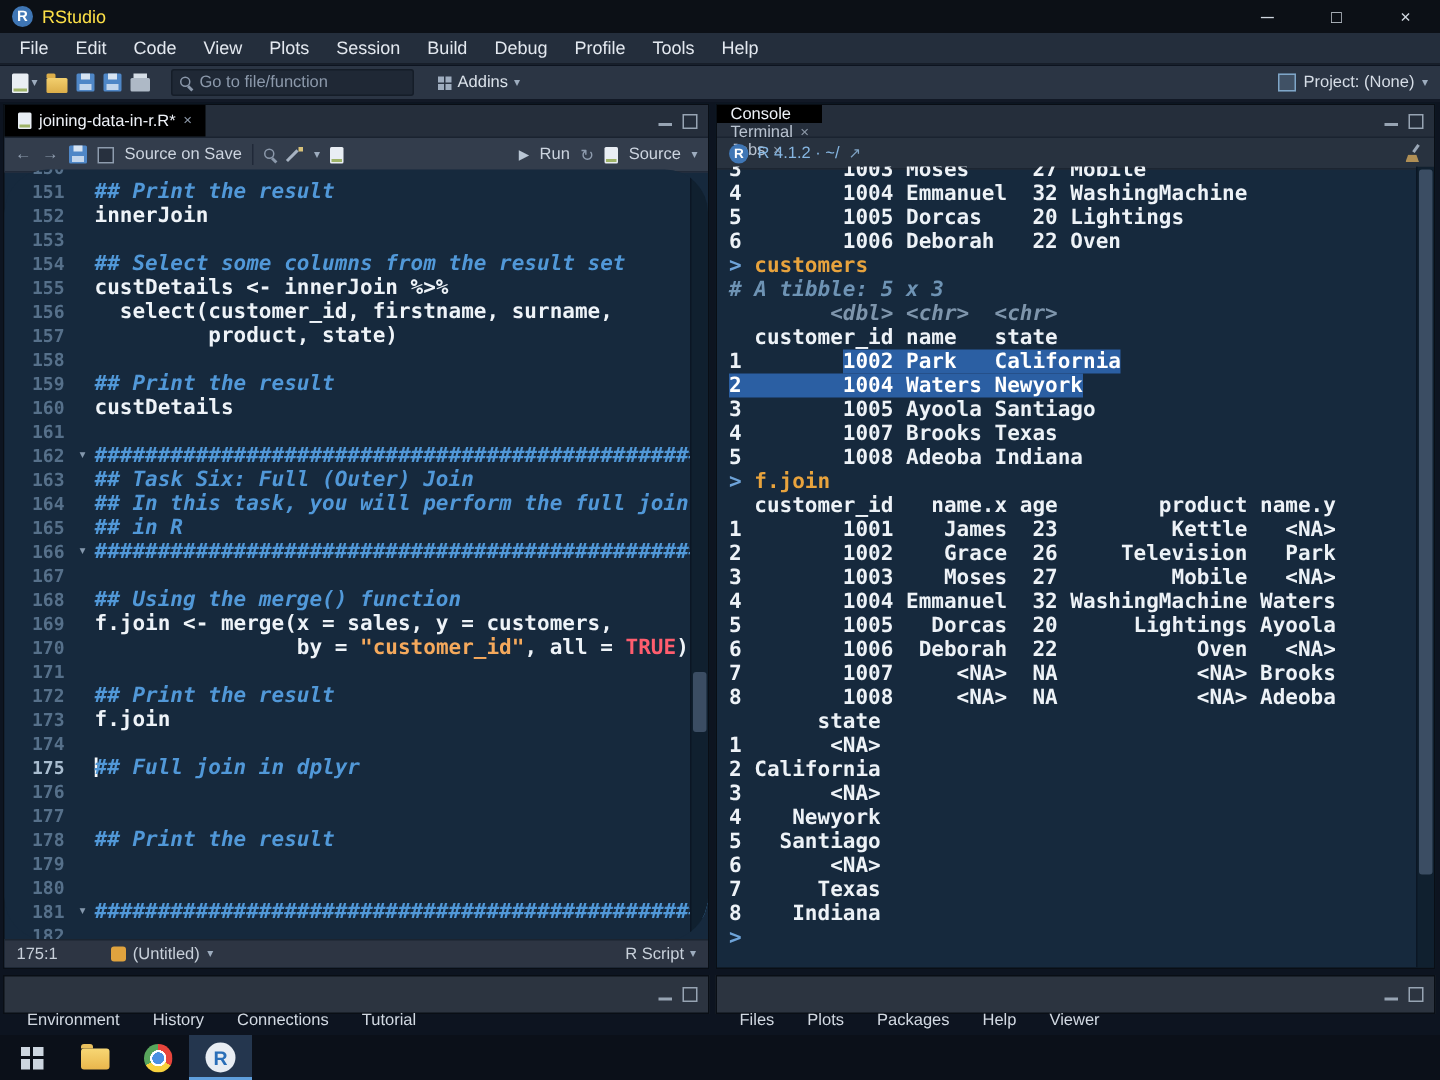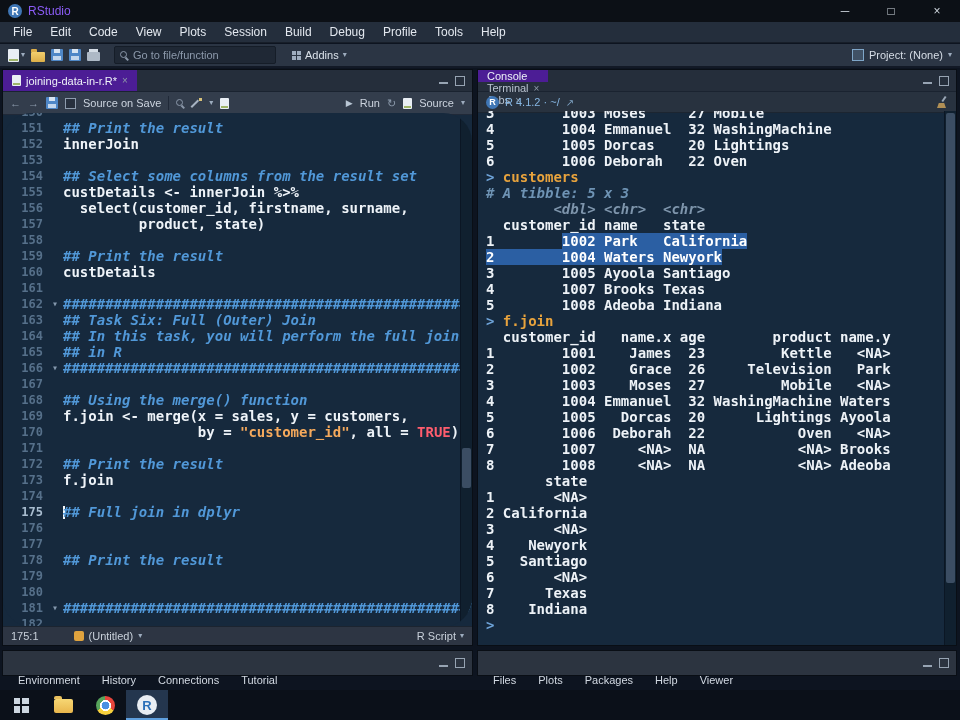--- a/index.html
+++ b/index.html
@@ -3,21 +3,21 @@
 <meta charset="utf-8">
 <style>
   html,body{margin:0;padding:0;background:#000;}
   .screen{position:relative;width:960px;height:720px;overflow:hidden;background:#0d1420;
           font-family:"Liberation Sans",sans-serif;-webkit-font-smoothing:antialiased;}
 
   
   .titlebar{position:absolute;left:0;top:0;right:0;height:22px;background:#0c1016;display:flex;align-items:center;padding-left:8px;box-sizing:border-box;}
   .rlogo{width:14px;height:14px;border-radius:50%;background:#3f76b5;color:#fff;font-size:10px;font-weight:bold;
          display:flex;align-items:center;justify-content:center;flex:0 0 auto;}
-  .titlebar .title{color:#8b5cf6;font-size:12px;margin-left:6px;}
+  .titlebar .title{color:#fde047;font-size:12px;margin-left:6px;}
   .win-controls{margin-left:auto;display:flex;height:100%;}
   .win-btn{width:46px;height:100%;display:flex;align-items:center;justify-content:center;color:#cfd6de;font-size:12px;}
 
   
   .menubar{position:absolute;left:0;top:22px;right:0;height:21px;background:#242e3c;border-bottom:1px solid #171e29;
            display:flex;align-items:center;padding-left:4px;box-sizing:border-box;}
   .menu-item{padding:0 9px;font-size:12px;color:#e3e8ef;line-height:21px;}
 
   
   .toolbar{position:absolute;left:0;top:44px;right:0;height:24px;background:#2b3544;border-bottom:2px solid #121926;
@@ -43,21 +43,21 @@
   .grid-ic{width:9px;height:9px;display:grid;grid-template-columns:1fr 1fr;grid-template-rows:1fr 1fr;gap:1px;}
   .grid-ic div{background:#9fadbf;}
   .spacer{flex:1;}
   .project{display:flex;align-items:center;gap:5px;color:#d6dde6;font-size:11px;}
   .cube-ic{width:10px;height:10px;border:1px solid #7fa6c8;background:rgba(127,166,200,.25);}
 
   
   .pane{position:absolute;background:#16293d;border:1px solid #090e15;box-sizing:border-box;}
   .tabbar{height:21px;background:#252e3b;border-bottom:1px solid #1a2330;display:flex;align-items:stretch;}
   .tab{display:flex;align-items:center;gap:5px;padding:0 9px;font-size:11px;color:#b9c3d0;}
-  .tab.active{background:#4c1d95;color:#eef2f8;}
+  .tab.active{background:#000000;color:#eef2f8;}
   .tab-x{color:#8d99a8;font-size:10px;}
   .win-icons{margin-left:auto;display:flex;align-items:center;gap:7px;padding-right:7px;}
   .wi-min{width:9px;height:9px;position:relative;}
   .wi-min:after{content:"";position:absolute;left:0;right:0;bottom:1px;height:2px;background:#97a4b3;}
   .wi-max{width:8px;height:8px;border:1px solid #97a4b3;}
 
   
   #source-pane{left:2px;top:69px;width:471px;height:577px;}
   .ed-toolbar{height:22px;background:#333d4c;border-bottom:1px solid #202938;display:flex;align-items:center;
               gap:7px;padding:0 7px;font-size:11px;color:#ccd4df;}

